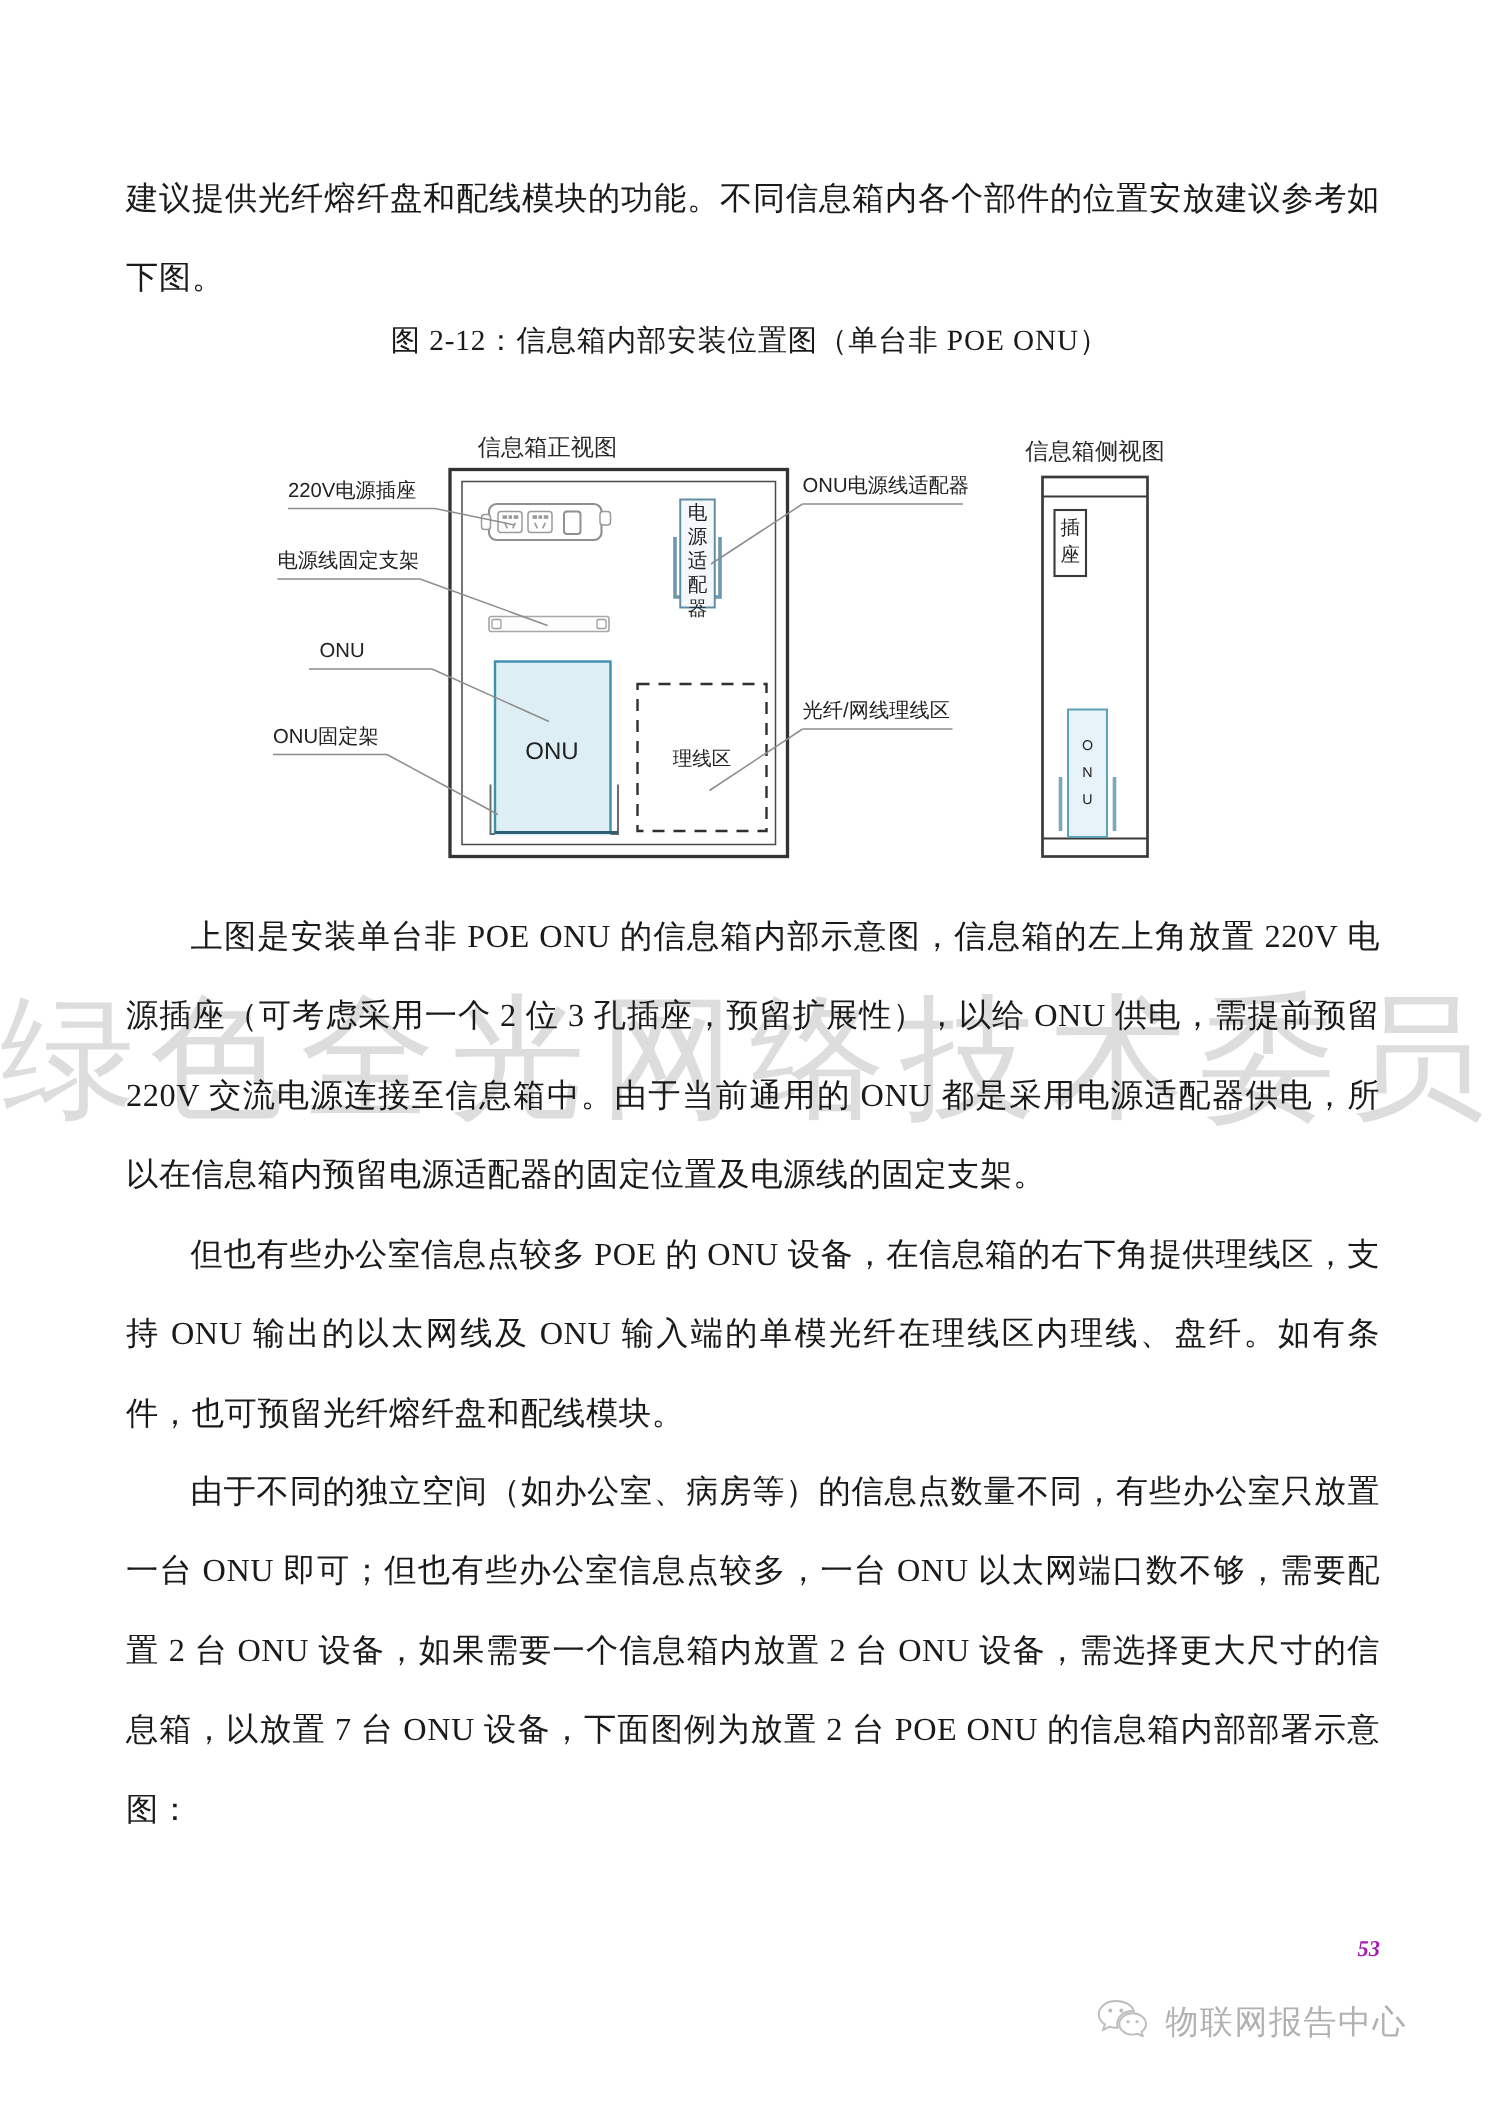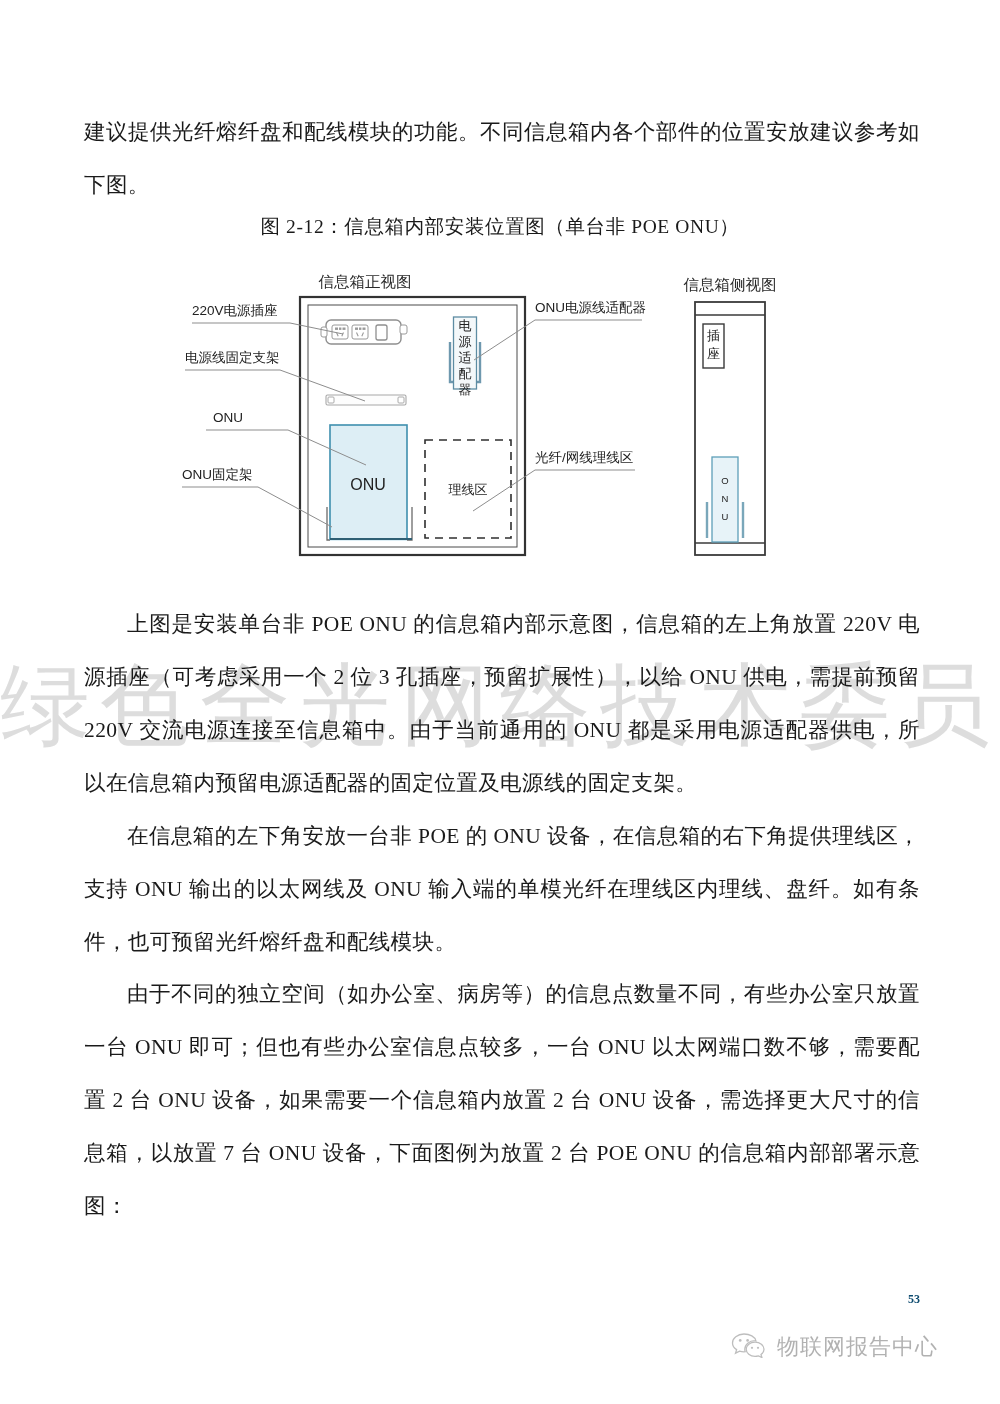--- a/index.html
+++ b/index.html
@@ -62,21 +62,21 @@
     width: 1000px;
     text-align: center;
     font-size: 19.5px;
     letter-spacing: 0.6px;
   }
 
   
   #diagram {
     position: absolute;
     left: 180px;
-    top: 262px;
+    top: 278px;
     width: 640px;
     height: 310px;
   }
   #diagram svg { display: block; }
 
   .dgm-title {
     font-family: "Liberation Sans", "DejaVu Sans", sans-serif;
     font-size: 15.5px;
     fill: #2a2a2a;
   }
@@ -99,24 +99,25 @@
     font-family: "Liberation Sans", "DejaVu Sans", sans-serif;
     font-size: 9.5px;
     fill: #222222;
   }
 
   
   #page-number {
     position: absolute;
     right: 80px;
     top: 1292px;
-    font-size: 12px;
+    font-size: 15px;
     font-weight: bold;
     font-family: "Liberation Serif", "DejaVu Serif", serif;
-    color: #0c4a6e;
+    color: #a21caf;
+    font-style: italic;
   }
   #footer-brand {
     position: absolute;
     right: 62px;
     top: 1332px;
     display: flex;
     align-items: center;
     gap: 12px;
     opacity: 0.45;
   }
@@ -254,21 +255,21 @@
         <text class="dgm-vert" x="545" y="222" text-anchor="middle">O</text>
         <text class="dgm-vert" x="545" y="240" text-anchor="middle">N</text>
         <text class="dgm-vert" x="545" y="258" text-anchor="middle">U</text>
       </g>
 
     </svg>
   </div>
 
   <div class="body-text indent" style="top:598px;">上图是安装单台非 POE ONU 的信息箱内部示意图，信息箱的左上角放置 220V 电源插座（可考虑采用一个 2 位 3 孔插座，预留扩展性），以给 ONU 供电，需提前预留 220V 交流电源连接至信息箱中。由于当前通用的 ONU 都是采用电源适配器供电，所以在信息箱内预留电源适配器的固定位置及电源线的固定支架。</div>
 
-  <div class="body-text indent" style="top:810px;">在信息箱的左下角安放一台非 POE 的 ONU 设备，在信息箱的右下角提供理线区，支持 ONU 输出的以太网线及 ONU 输入端的单模光纤在理线区内理线、盘纤。如有条件，也可预留光纤熔纤盘和配线模块。</div>
+  <div class="body-text indent" style="top:810px;">但也有些办公室信息点较多 POE 的 ONU 设备，在信息箱的右下角提供理线区，支持 ONU 输出的以太网线及 ONU 输入端的单模光纤在理线区内理线、盘纤。如有条件，也可预留光纤熔纤盘和配线模块。</div>
 
   <div class="body-text indent" style="top:968px;">由于不同的独立空间（如办公室、病房等）的信息点数量不同，有些办公室只放置一台 ONU 即可；但也有些办公室信息点较多，一台 ONU 以太网端口数不够，需要配置 2 台 ONU 设备，如果需要一个信息箱内放置 2 台 ONU 设备，需选择更大尺寸的信息箱，以放置 7 台 ONU 设备，下面图例为放置 2 台 POE ONU 的信息箱内部部署示意图：</div>
 
   <div id="page-number">53</div>
 
   <div id="footer-brand">
     <span class="wechat-icon">
       <svg width="34" height="26" viewBox="0 0 34 26" xmlns="http://www.w3.org/2000/svg">
         <path d="M13 2 C6.4 2 1.5 6.1 1.5 10.9 C1.5 13.6 3.1 16 5.6 17.6 L4.5 21.2 L8.6 19.2
                  C10 19.6 11.5 19.8 13 19.8 C13.4 19.8 13.8 19.8 14.2 19.7

